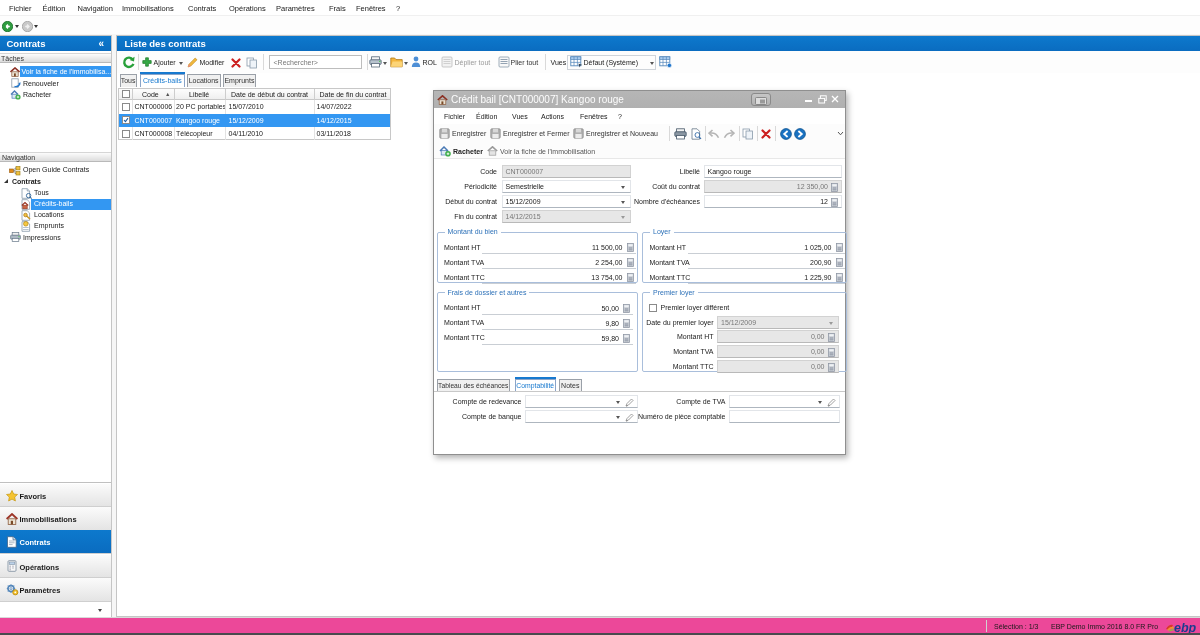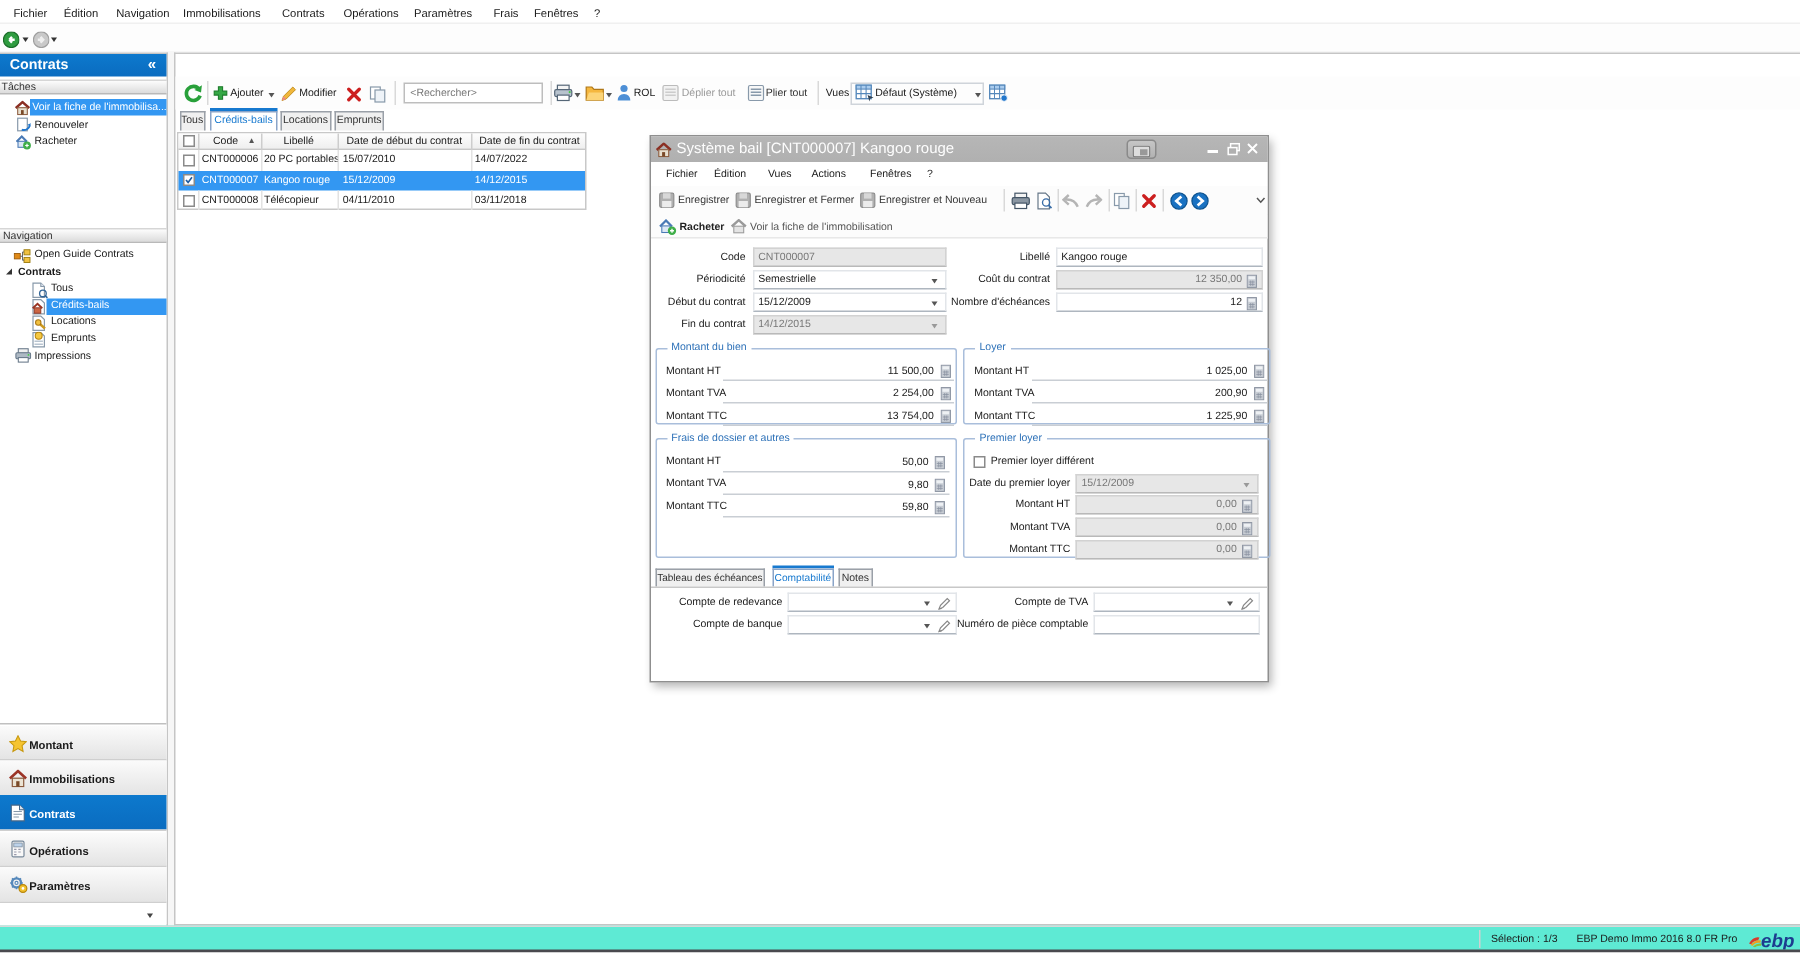--- a/index.html
+++ b/index.html
@@ -124,21 +124,21 @@
         <rect x="2.2" y="6.4" width="6.6" height="3" fill="#fff" stroke="#667788" stroke-width="0.7"></rect>
         <circle cx="9" cy="4.6" r="0.6" fill="#44cc44"></circle>
       </svg>
   <div class="abs nw" style="left:23px;top:197.5px;">Impressions</div>
 
   <div class="abs" style="left:0;top:446px;width:111px;height:136px;border-top:1px solid #c0c0c0;background:#fff;">
     <div class="acc" style="top:0.5px;">
       <svg class="abs" style="left:6px;top:6px;" width="12" height="12" viewBox="0 0 12 12">
             <path d="M6 0.5 L7.7 4 L11.5 4.5 L8.7 7.1 L9.4 11 L6 9.1 L2.6 11 L3.3 7.1 L0.5 4.5 L4.3 4 Z" fill="#f5c431" stroke="#c79810" stroke-width="0.7"></path>
           </svg>
-      <b>Montant</b>
+      <b>Favoris</b>
         </div>
     <div class="acc" style="top:24.2px;">
       <svg class="abs" style="left:6px;top:6px;" width="12" height="12" viewBox="0 0 12 12">
             <path d="M0.6 6 L6 1 L11.4 6" fill="none" stroke="#9c3427" stroke-width="1.8"></path>
             <rect x="2.2" y="5.8" width="7.6" height="5.6" fill="#ece4d4" stroke="#8b5a3c" stroke-width="0.8"></rect>
             <rect x="4.8" y="7.8" width="2.2" height="3.6" fill="#7a4a28"></rect>
           </svg>
       <b>Immobilisations</b>
         </div>
     <div class="acc" style="top:47.4px;background:linear-gradient(#0d79cd,#0a6cc0);">
@@ -165,20 +165,21 @@
             <circle cx="9.3" cy="8.3" r="2.6" fill="#f2c12e" stroke="#b8860b" stroke-width="0.8"></circle>
             <circle cx="9.3" cy="8.3" r="0.9" fill="#fff"></circle>
           </svg>
       <b>Paramètres</b>
         </div>
     <span class="caret abs" style="left:98px;top:126px;border-top-color:#444;"></span>
   </div>
 </div>
 
 <div class="abs" style="left:115.5px;top:35px;width:1084.5px;height:582px;background:#fff;border:1px solid #c5c5c5;border-right:none;">
+  <div class="hdrblue abs" style="left:0;top:0;width:1084px;height:15px;line-height:15px;padding-left:8px;">Liste des contrats</div>
 
   <div class="abs" style="left:0;top:15px;width:1084px;height:21.5px;background:#fdfdfd;">
     <svg class="abs" style="left:5px;top:5px;" width="13" height="13" viewBox="0 0 13 13">
           <path d="M10.8 3.6 A4.7 4.7 0 1 0 11.4 7.8" fill="none" stroke="#28a03a" stroke-width="2.4"></path>
           <path d="M12.6 0.8 L12 5.6 L7.6 4 Z" fill="#28a03a"></path>
         </svg>
     <div class="vsep abs" style="left:21px;top:3px;height:16px;"></div>
     <svg class="abs" style="left:25px;top:6px;" width="10" height="10" viewBox="0 0 10 10">
           <path d="M3.6 0.8 H6.4 V3.6 H9.2 V6.4 H6.4 V9.2 H3.6 V6.4 H0.8 V3.6 H3.6 Z" fill="#35a845" stroke="#1c7a2a" stroke-width="0.7"></path>
         </svg>
@@ -303,21 +304,21 @@
 </div>
 
 <div class="abs" style="left:433px;top:90px;width:413px;height:365px;background:#fff;border:1px solid #8f8f8f;box-shadow:2px 3px 6px rgba(0,0,0,0.3);">
 
   <div class="abs" style="left:0;top:0;width:411px;height:17px;background:linear-gradient(#b6b6b6,#b0b0b0);">
     <svg class="abs" style="left:3px;top:3.5px;" width="11" height="10" viewBox="0 0 11 10">
           <path d="M0.8 5 L5.5 0.8 L10.2 5" fill="none" stroke="#8b2f23" stroke-width="1.6"></path>
           <rect x="2.2" y="4.8" width="6.6" height="4.6" fill="#e8e0d0" stroke="#8b5a3c" stroke-width="0.7"></rect>
           <rect x="4.4" y="6.4" width="2" height="3" fill="#7a4a28"></rect>
         </svg>
-    <span class="abs nw" style="left:17px;top:3px;color:#fdfdfd;font-size:10px;">Système bail [CNT000007] Kangoo rouge</span>
+    <span class="abs nw" style="left:17px;top:3px;color:#fdfdfd;font-size:10px;">Crédit bail [CNT000007] Kangoo rouge</span>
     <div class="abs" style="left:317px;top:2px;width:20px;height:13px;border:1px solid #8a8a8a;border-radius:3px;background:linear-gradient(#c6c6c6,#b2b2b2);">
       <svg style="position:absolute;left:3px;top:2.5px;" width="12" height="8" viewBox="0 0 12 8">
             <rect x="0.5" y="0.5" width="11" height="7" rx="1" fill="#ddd" stroke="#777" stroke-width="0.8"></rect>
             <rect x="5" y="2.5" width="5" height="4" fill="#999"></rect>
           </svg>
     </div>
     <div class="abs" style="left:371px;top:9px;width:7px;height:2px;background:#fff;"></div>
     <svg class="abs" style="left:384px;top:3.5px;" width="9" height="9" viewBox="0 0 9 9">
           <rect x="2.4" y="0.8" width="5.8" height="4.6" fill="none" stroke="#fff" stroke-width="1"></rect>
           <rect x="0.8" y="3.4" width="5.8" height="4.6" fill="#b0b0b0" stroke="#fff" stroke-width="1"></rect>
@@ -556,21 +557,21 @@
         <span class="caret" style="position:absolute;right:17px;top:5px;"></span>
         <svg style="position:absolute;right:3px;top:2px;" width="9" height="9" viewBox="0 0 9 9">
           <path d="M1 8 L2 5.5 L6.5 1 L8 2.5 L3.5 7 Z" fill="none" stroke="#888" stroke-width="0.8"></path>
           <path d="M1 8 L2.8 7.6" stroke="#888" stroke-width="0.8"></path>
         </svg>
       </div>
   <div class="lbl abs" style="left:202px;top:321.5px;width:89.5px;">Numéro de pièce comptable</div>
   <div class="fld abs" style="left:294.5px;top:318.5px;width:111px;height:13px;"></div>
 </div>
 
-<div class="abs" style="left:0;top:617px;width:1200px;height:16.5px;background:#5eead4;border-top:1px solid #d9d9d9;">
+<div class="abs" style="left:0;top:617px;width:1200px;height:16.5px;background:#ec4899;border-top:1px solid #d9d9d9;">
   <div class="vsep abs" style="left:986px;top:2px;height:12px;background:#d0d0d0;"></div>
   <span class="abs nw" style="left:994px;top:4.5px;">Sélection : 1/3</span>
   <span class="abs nw" style="left:1051px;top:4.5px;">EBP Demo Immo 2016 8.0 FR Pro</span>
   <svg class="abs" style="left:1164px;top:2px;" width="34" height="13" viewBox="0 0 34 13">
     <path d="M2 9 Q5 4 9 5 L8 7 Q5 7 3.5 9.5 Z" fill="#d93a2b"></path>
     <path d="M3 10 Q6.5 6 10 7 L9.5 8.5 Q6 8 4.5 10.5 Z" fill="#f0a01e"></path>
     <path d="M4.5 11 Q7.5 8.5 10.5 9 L10 10.5 Q7 10.2 6 11.5 Z" fill="#8bbf3a"></path>
     <text x="10" y="11.5" font-family="Liberation Sans" font-size="12.5" font-weight="bold" font-style="italic" fill="#1d3c8f">ebp</text>
   </svg>
 </div>

